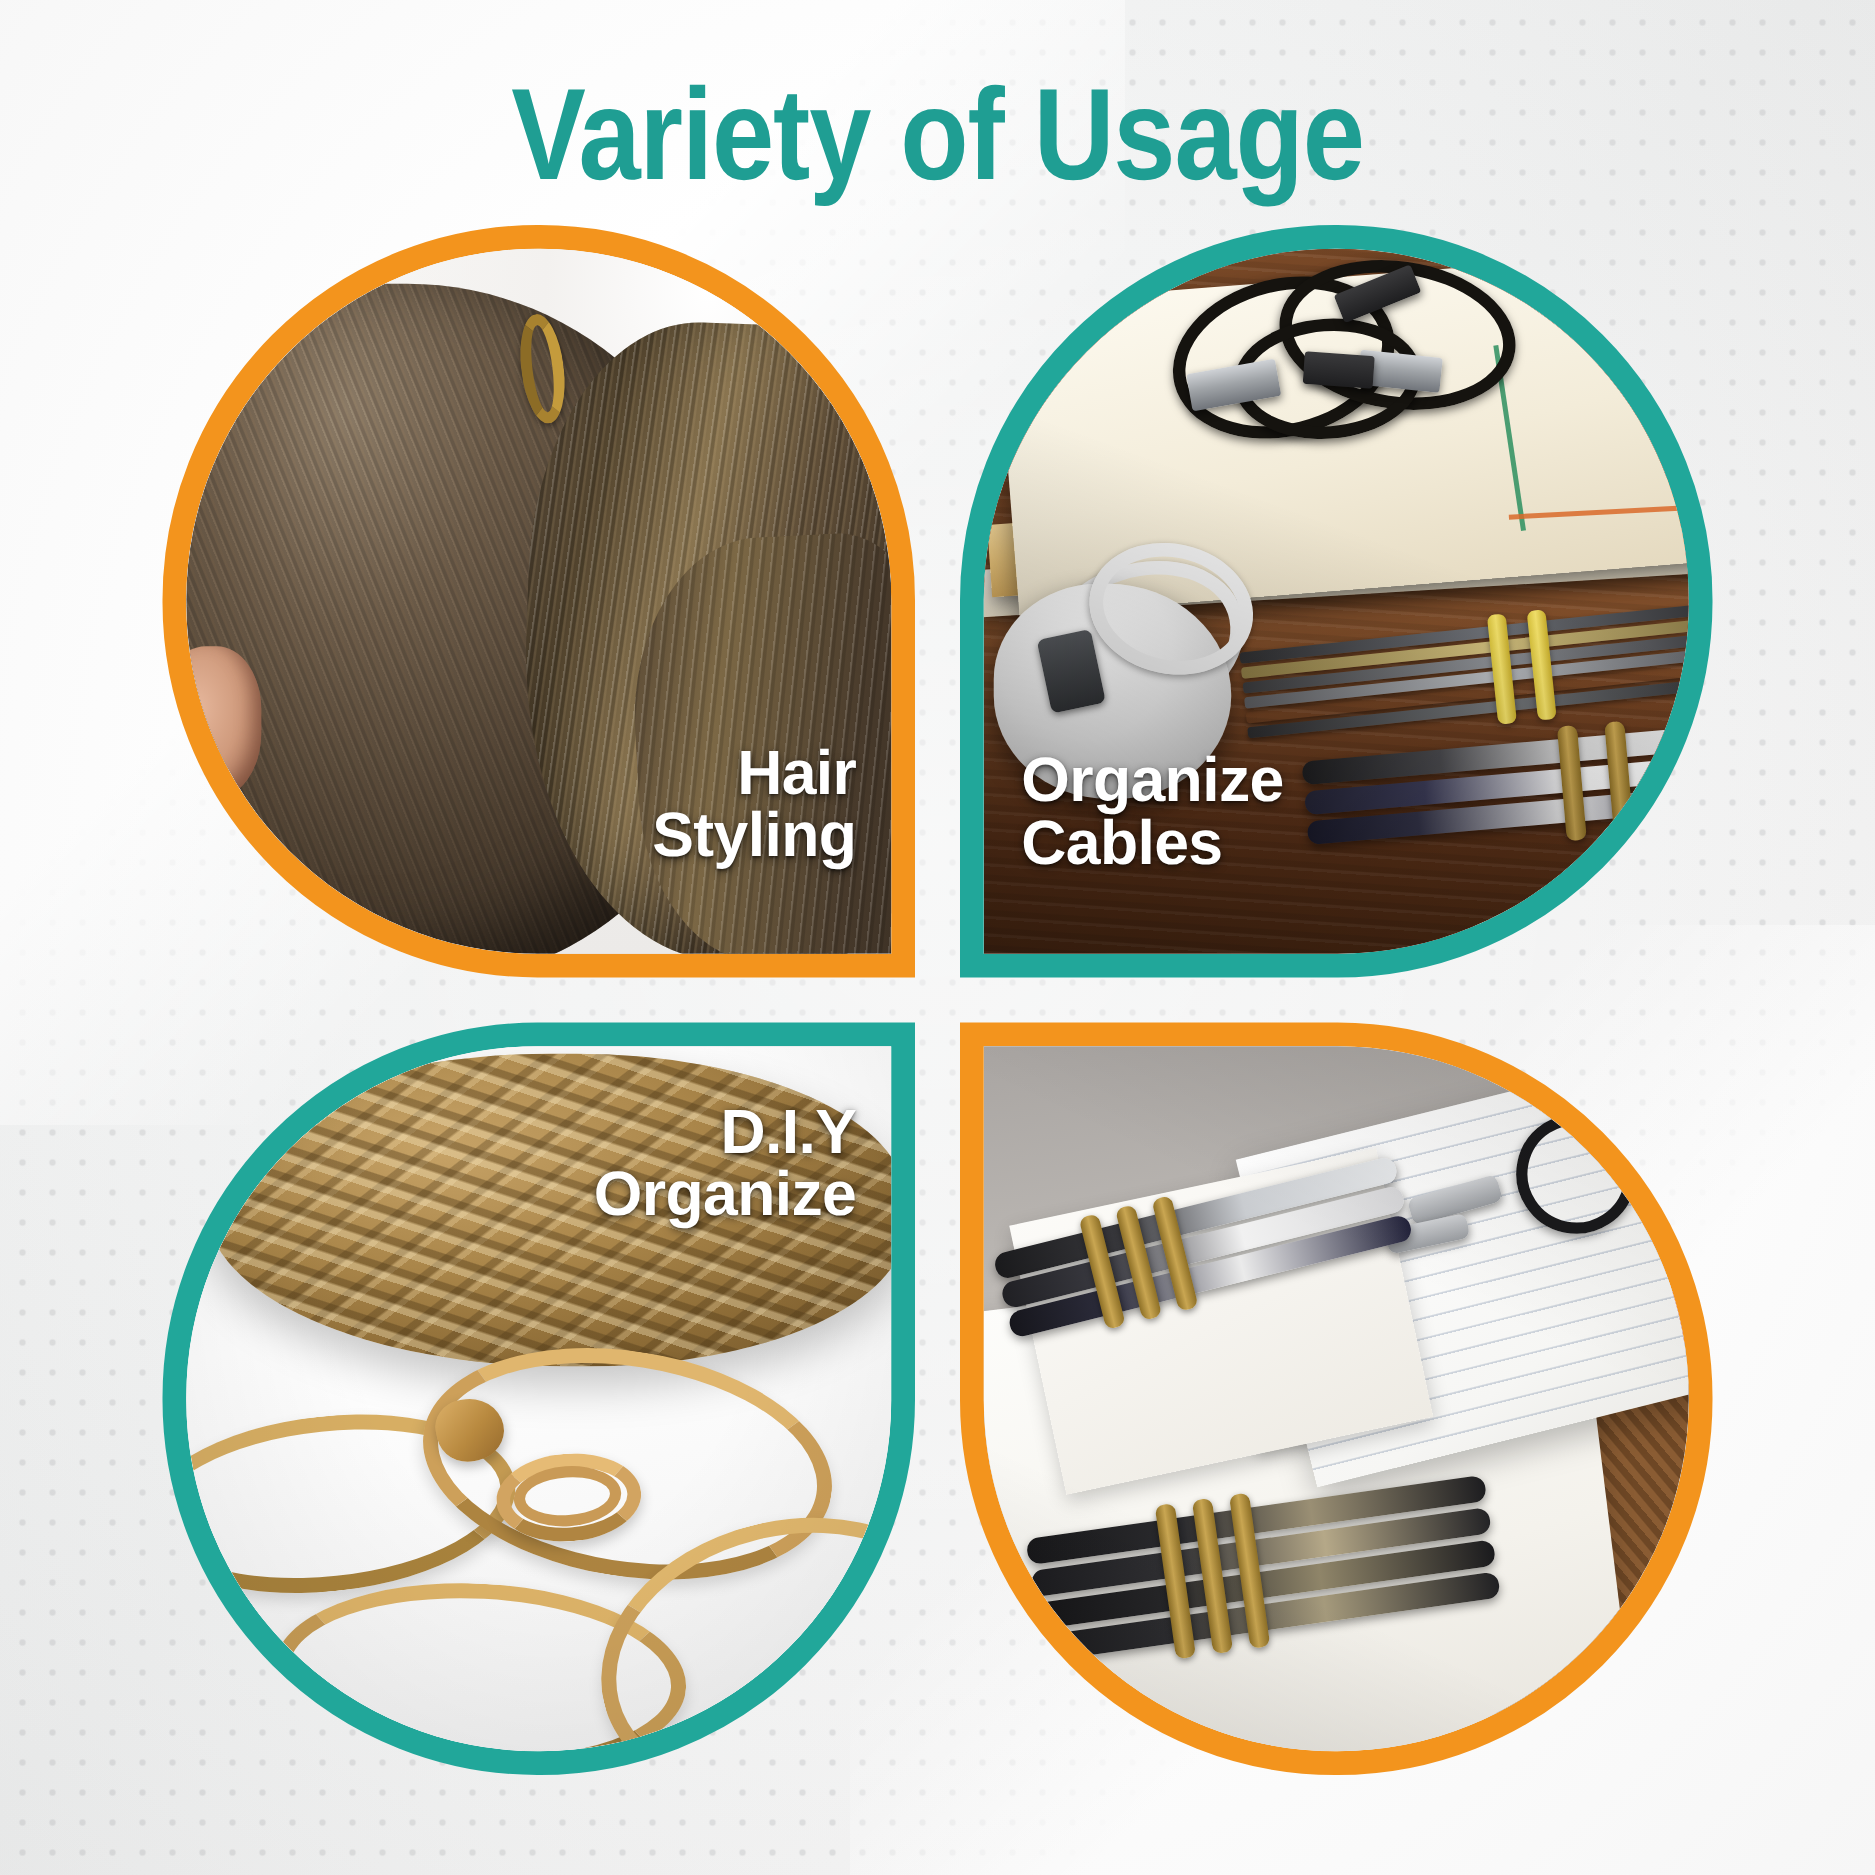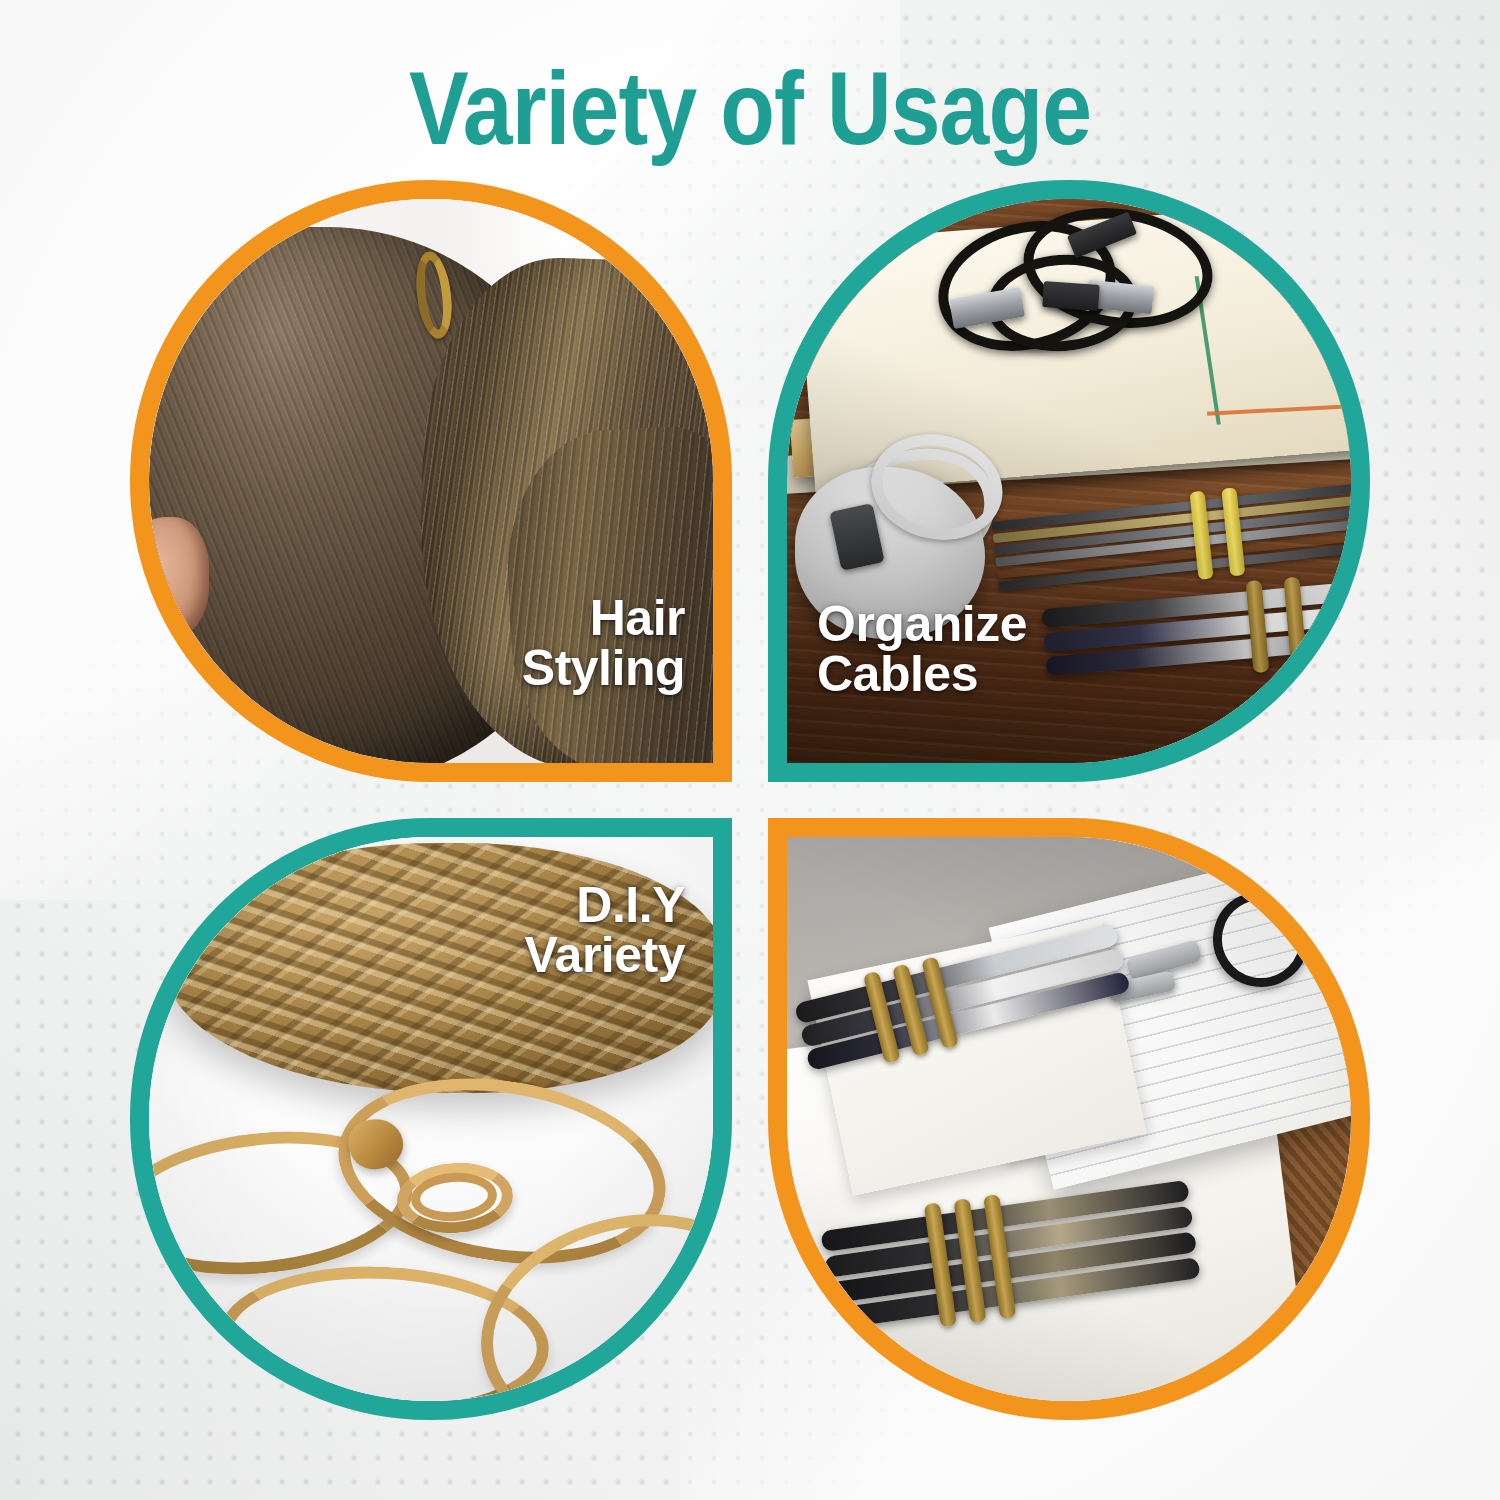--- a/index.html
+++ b/index.html
@@ -582,21 +582,21 @@
           <div class="diy-band-ring ring-b"></div>
           <div class="ring-knot"></div>
           <div class="diy-band-ring ring-c"></div>
           <div class="diy-band-ring ring-c2"></div>
           <div class="diy-band-ring ring-d"></div>
           <div class="diy-band-ring ring-e"></div>
           <div class="diy-shadow"></div>
         </div>
       </div>
       <div class="petal-label label-bl">D.I.Y
-Variety</div>
+Organize</div>
     </div>
 
     <div class="petal br">
       <div class="petal-inner">
         <div class="art-office">
           <div class="off-bg"></div>
           <div class="off-wood"></div>
           <div class="off-paper-big"></div>
 
           <div class="off-spiral-white"></div>

